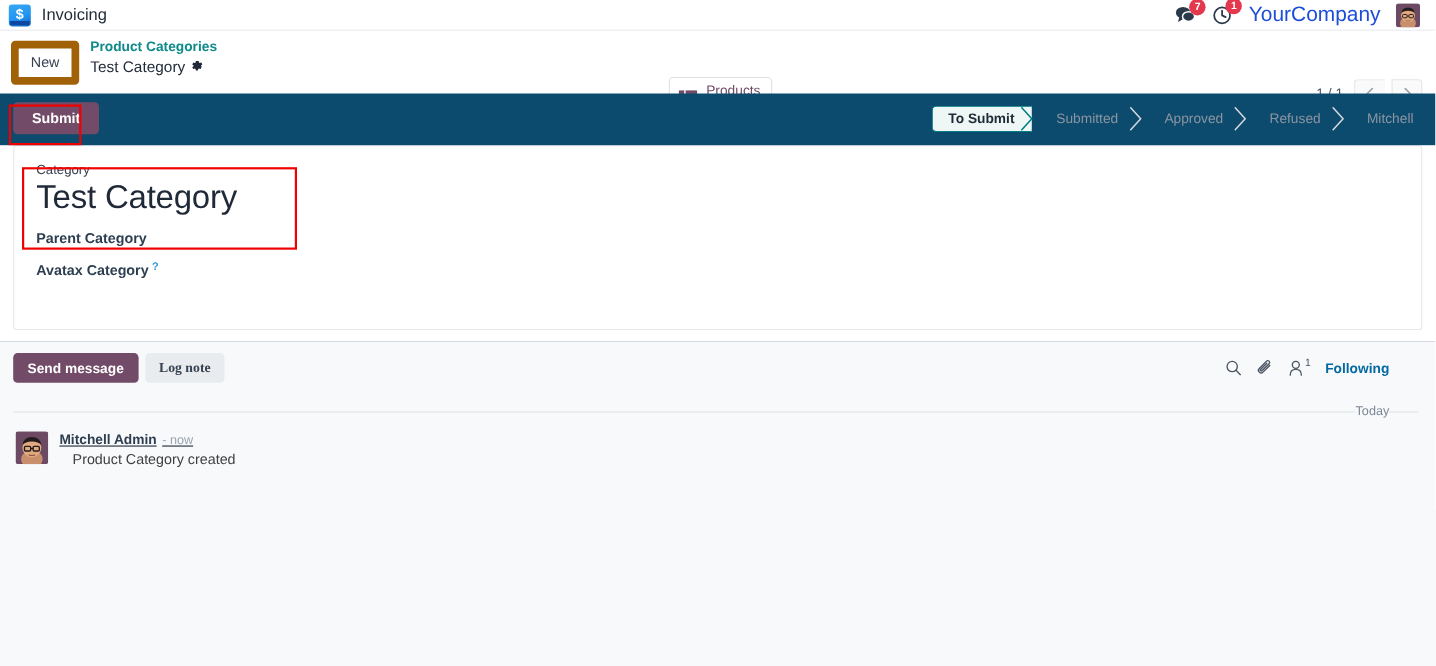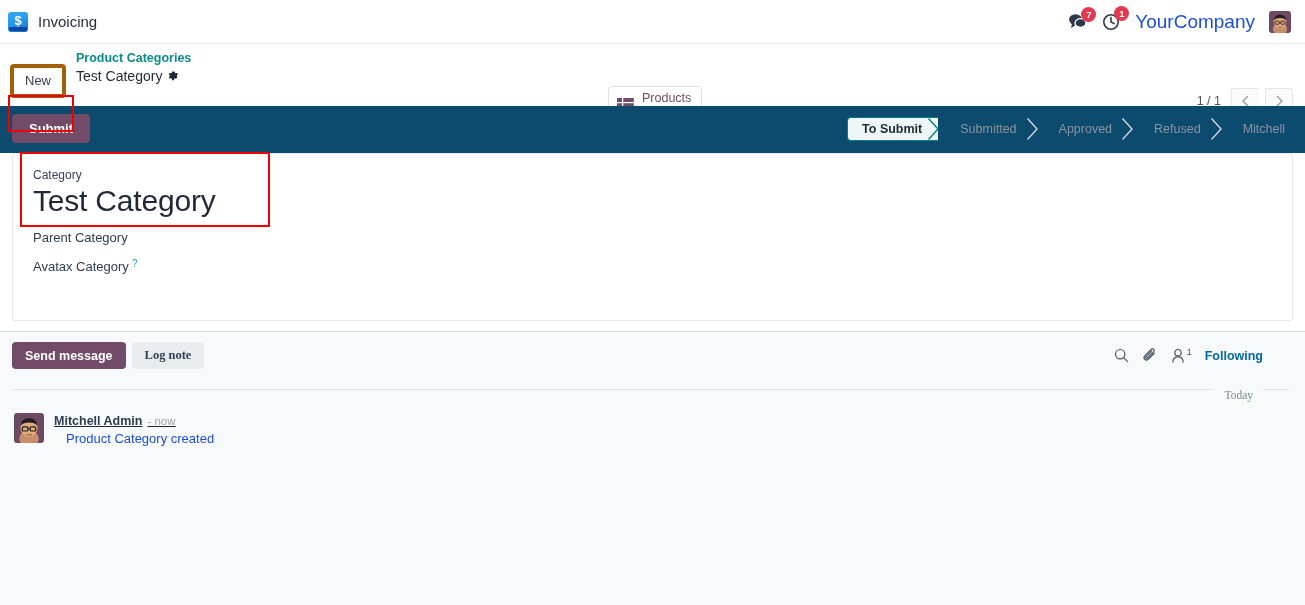--- a/index.html
+++ b/index.html
@@ -8,21 +8,21 @@
     width: 1305px;
     height: 605px;
     overflow: hidden;
     background: #ffffff;
     font-family: "Liberation Sans", sans-serif;
     color: #1f2937;
   }
 
   
   .navbar {
-    height: 44px;
+    height: 28px;
     background: #ffffff;
     border-bottom: 1px solid #e7e9ed;
     display: flex;
     align-items: center;
     padding: 0 10px 0 8px;
     position: relative;
   }
   .nav-left { display: flex; align-items: center; gap: 0; }
 
   .app-logo {
@@ -105,26 +105,26 @@
     display: flex;
     align-items: flex-start;
     position: relative;
     min-height: 48px;
   }
   .cp-left { display: flex; align-items: flex-start; gap: 10px; }
   .btn-new {
     font-size: 13px;
     color: #374151;
     background: #ffffff;
-    border: 4px solid #a16207;
+    border: 7px solid #a16207;
     border-radius: 4px;
     padding: 4px 11px;
     cursor: pointer;
     line-height: 18px;
-    margin-top: 14px;
+    margin-top: 3px;
   }
   .breadcrumb { line-height: 1.25; padding-top: 1px; }
   .bc-parent {
     font-size: 12.5px;
     font-weight: bold;
     color: #0e8a8a;
     cursor: pointer;
     display: block;
   }
   .bc-current {
@@ -265,21 +265,21 @@
   .title-field {
     font-size: 30px;
     font-weight: normal;
     color: #1f2937;
     line-height: 1.18;
     letter-spacing: -0.2px;
     margin-bottom: 12px;
   }
   .field-row {
     font-size: 13px;
-    font-weight: normal;
+    font-weight: bold;
     color: #2c3e50;
     margin-bottom: 14px;
     display: flex;
     align-items: flex-start;
     gap: 3px;
   }
   .help-sup {
     font-size: 10px;
     color: #2b9bd4;
     line-height: 1;
@@ -343,44 +343,42 @@
   .following-text {
     font-size: 12.5px;
     font-weight: bold;
     color: #0369a1;
     cursor: pointer;
     white-space: nowrap;
   }
 
   .date-separator {
     display: flex;
-    align-items: flex-start;
-    gap: 10px;
+    align-items: center;
     margin: 14px 0 12px 0;
     padding-right: 4px;
-    font-family: Liberation Serif, serif;
   }
   .date-separator .line { flex: 1; height: 1px; background: #dfe2e6; }
   .date-separator .line.short { flex: 0 0 26px; }
   .date-text { font-size: 11.5px; color: #7b8794; white-space: nowrap; }
 
   .message { display: flex; gap: 10px; padding-left: 2px; }
   .msg-avatar {
     width: 30px; height: 30px;
     border-radius: 3px;
     overflow: hidden;
     flex: 0 0 auto;
   }
   .msg-body { padding-top: 1px; }
   .msg-head { display: flex; align-items: baseline; gap: 5px; text-decoration: underline; }
   .msg-author { font-size: 12.5px; font-weight: bold; color: #2c3e50; }
   .msg-time { font-size: 11.5px; color: #9aa3ad; }
   .msg-text {
     font-size: 13px;
-    color: #1d4ed8;
+    color: #404040;
     margin-top: 3px;
     margin-left: 12px;
   }
 </style>
 </head>
 <body>
 
 <div class="navbar">
   <div class="nav-left">
     <div class="app-logo"></div>

